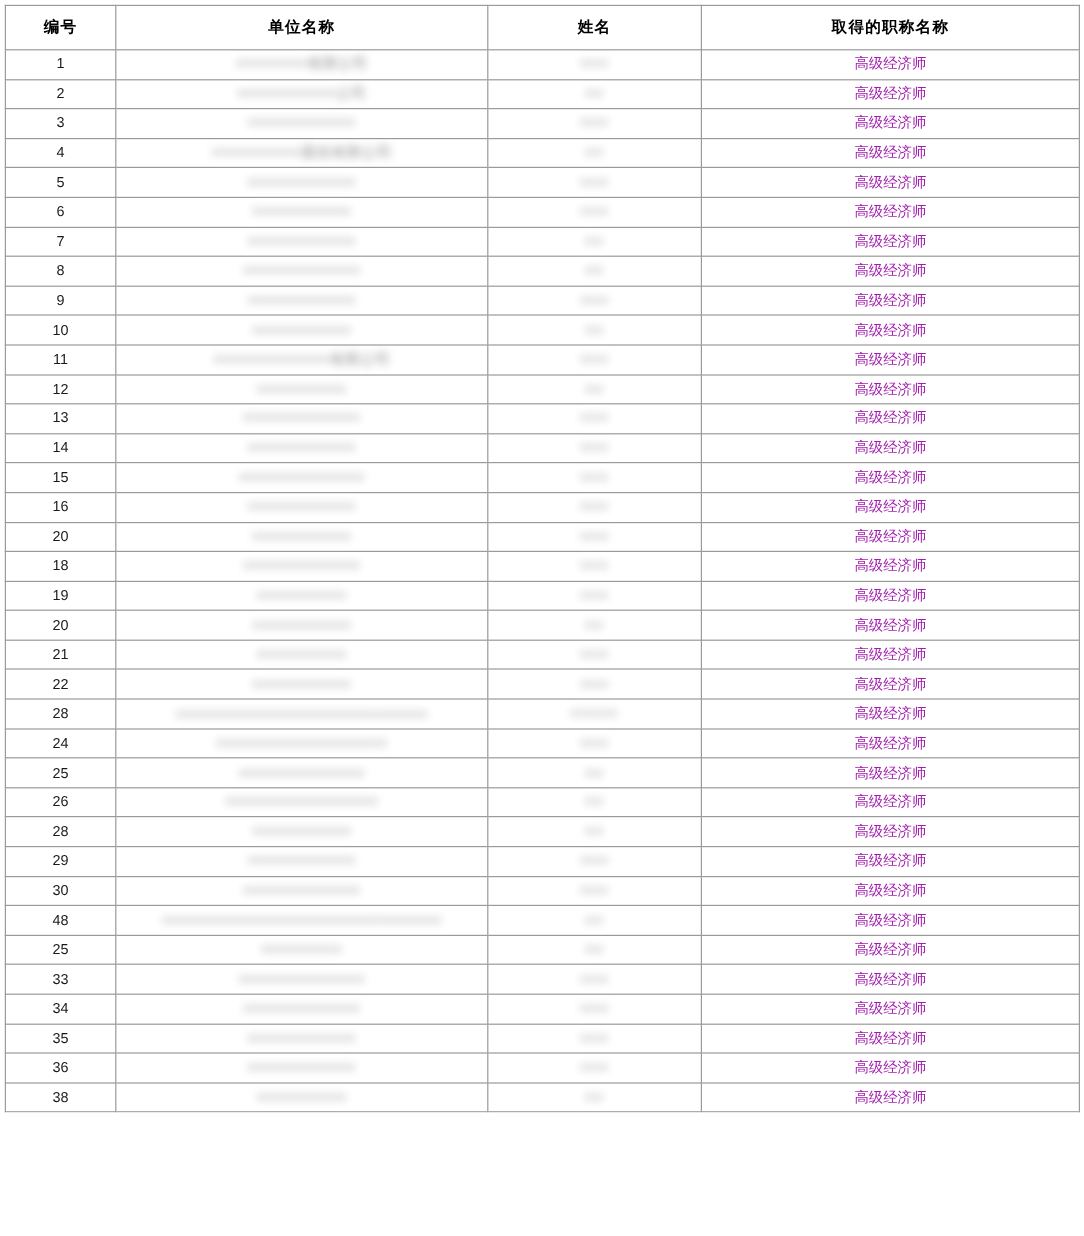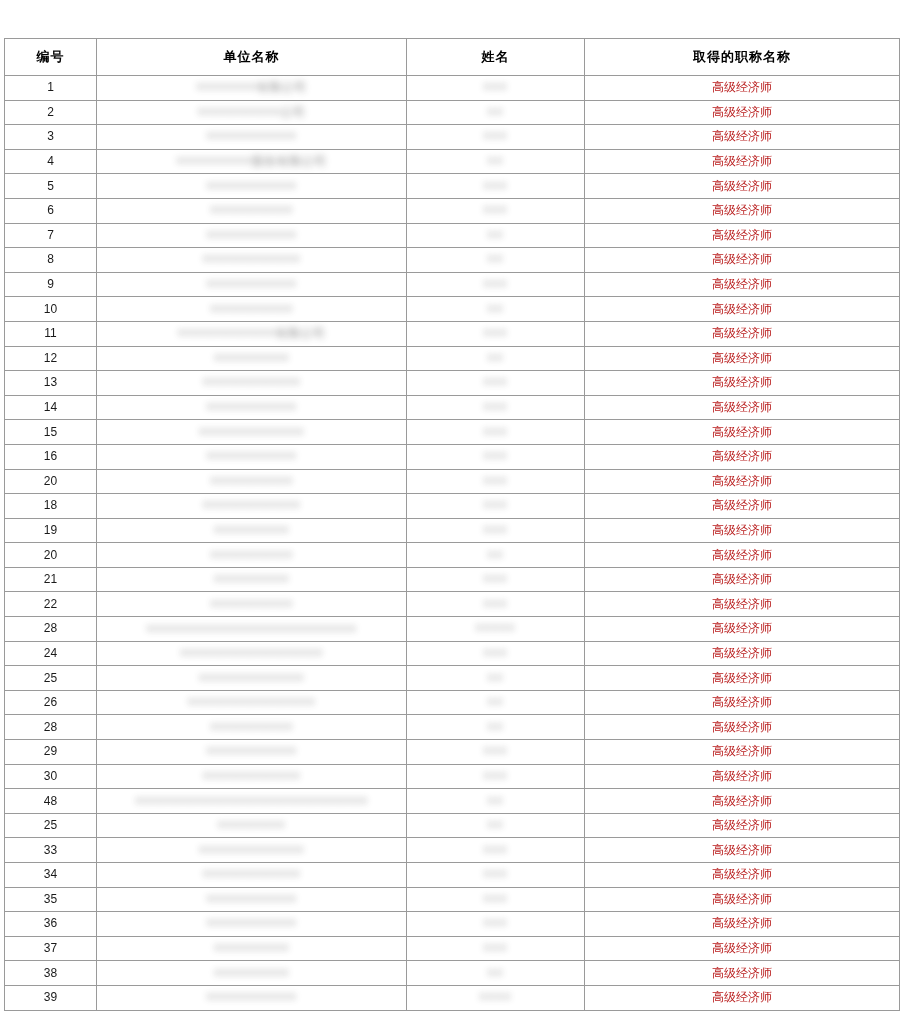--- a/index.html
+++ b/index.html
@@ -14,21 +14,20 @@
   }
   .sheet {
     width: 903px;
     box-sizing: border-box;
     padding: 4px 4px 0 4px;
   }
   table.roster {
     border-collapse: collapse;
     width: 895px;
     table-layout: fixed;
-    margin-top: 34px;
   }
   table.roster col.c-no    { width: 92px; }
   table.roster col.c-unit  { width: 310px; }
   table.roster col.c-name  { width: 178px; }
   table.roster col.c-title { width: 315px; }
 
   table.roster th,
   table.roster td {
     border: 1px solid #9a9a9a;
     text-align: center;
@@ -45,21 +44,21 @@
   }
   table.roster tbody td {
     height: 23.6px;
   }
   td.no {
     font-size: 11px;
     color: #1a1a1a;
   }
   td.title {
     font-size: 12.5px;
-    color: #b91c1c;
+    color: #a21caf;
   }
   
   td.redact {
     position: relative;
     overflow: hidden;
   }
   .blur {
     display: block;
     filter: blur(3.6px);
     opacity: 0.62;
@@ -443,44 +442,24 @@
           <td class="no">36</td>
           <td class="redact unit">
             <span class="blur">××××××××××××</span>
           </td>
           <td class="redact name">
             <span class="blur">×××</span>
           </td>
           <td class="title">高级经济师</td>
         </tr>
         <tr>
-          <td class="no">37</td>
+          <td class="no">38</td>
           <td class="redact unit">
             <span class="blur">××××××××××</span>
           </td>
           <td class="redact name">
-            <span class="blur">×××</span>
-          </td>
-          <td class="title">高级经济师</td>
-        </tr>
-        <tr>
-          <td class="no">38</td>
-          <td class="redact unit">
-            <span class="blur">××××××××××</span>
-          </td>
-          <td class="redact name">
-            <span class="blur">××</span>
-          </td>
-          <td class="title">高级经济师</td>
-        </tr>
-        <tr>
-          <td class="no">39</td>
-          <td class="redact unit">
-            <span class="blur">××××××××××××</span>
-          </td>
-          <td class="redact name">
-            <span class="blur">××××</span>
+            <span class="blur">××</span>
           </td>
           <td class="title">高级经济师</td>
         </tr>
       </tbody>
   </table>
 </div>
 
 </body></html>

